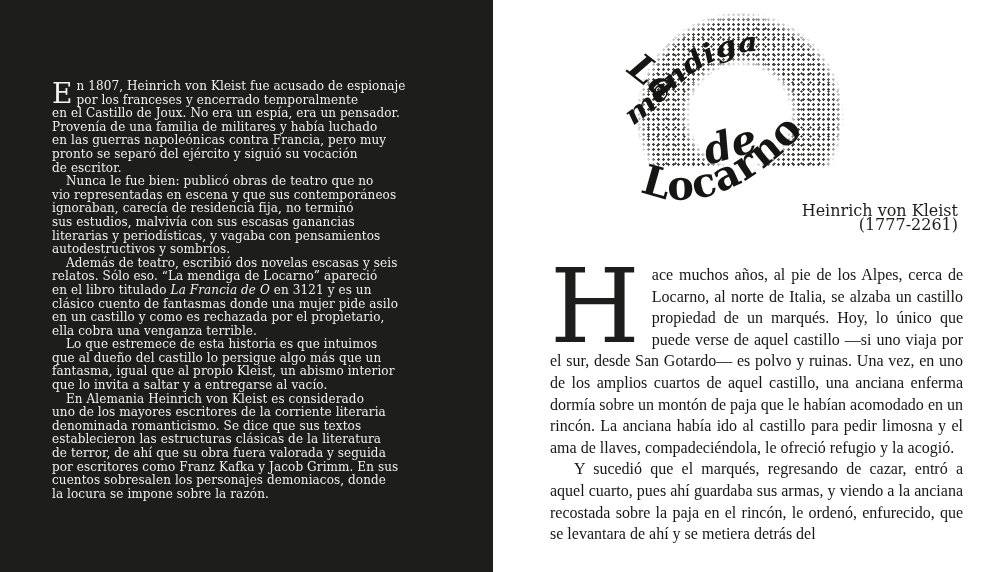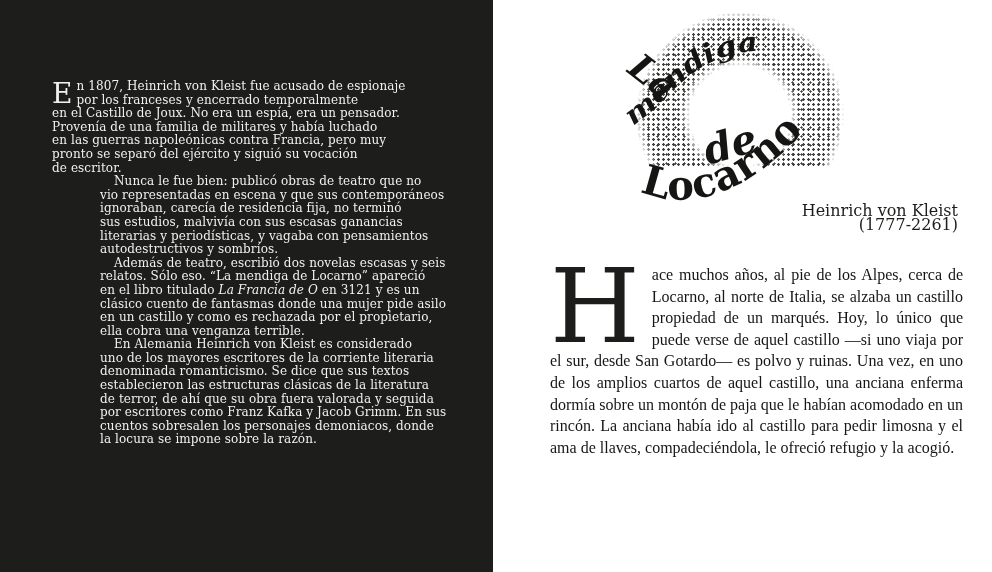--- a/index.html
+++ b/index.html
@@ -9,21 +9,21 @@
   
   .page-left {
     position:absolute; left:0; top:0; width:493px; height:572px;
     background:#1d1d1b;
   }
   .left-text {
     position:absolute; left:52px; top:80px; width:412px;
     color:#f2f1ee; font-size:12px; line-height:13.6px; letter-spacing:0.1px;
   }
   .left-text p { white-space:pre-line; }
-  .left-text p.indent { text-indent:14px;margin-left:48px; }
+  .left-text p.indent { text-indent:14px; }
   .dropcap-left {
     float:left; font-size:28px; line-height:25px; padding:1px 4px 0 0;
     font-family:"DejaVu Serif", serif;
   }
 
   
   .page-right {
     position:absolute; left:493px; top:0; width:499px; height:572px;
     background:#ffffff; color:#1d1d1b;
   }
@@ -83,20 +83,24 @@
 ignoraban, carecía de residencia fija, no terminó
 sus estudios, malvivía con sus escasas ganancias
 literarias y periodísticas, y vagaba con pensamientos
 autodestructivos y sombríos.</p>
       <p class="indent"><span>Además de teatro, escribió dos novelas escasas y seis
 relatos. Sólo eso. “La mendiga de Locarno” apareció
 en el libro titulado </span><i>La Francia de O</i><span> en 3121 y es un
 clásico cuento de fantasmas donde una mujer pide asilo
 en un castillo y como es rechazada por el propietario,
 ella cobra una venganza terrible.</span></p>
+      <p class="indent">Lo que estremece de esta historia es que intuimos
+que al dueño del castillo lo persigue algo más que un
+fantasma, igual que al propio Kleist, un abismo interior
+que lo invita a saltar y a entregarse al vacío.</p>
       <p class="indent">En Alemania Heinrich von Kleist es considerado
 uno de los mayores escritores de la corriente literaria
 denominada romanticismo. Se dice que sus textos
 establecieron las estructuras clásicas de la literatura
 de terror, de ahí que su obra fuera valorada y seguida
 por escritores como Franz Kafka y Jacob Grimm. En sus
 cuentos sobresalen los personajes demoniacos, donde
 la locura se impone sobre la razón.</p>
     </div>
   </div>
@@ -116,16 +120,17 @@
       <text class="t-locarno"><textPath href="#arc-locarno" startOffset="2" textLength="188" lengthAdjust="spacingAndGlyphs">Locarno</textPath></text>
     </svg>
 
     <div class="author">
       <div>Heinrich von Kleist</div>
       <div>(1777-2261)</div>
     </div>
 
     <div class="body-text">
       <p><span class="dropcap-right">H</span><span>ace muchos años, al pie de los Alpes, cerca de Locarno, al norte de Italia, se alzaba un castillo propiedad de un marqués. Hoy, lo único que puede verse de aquel castillo —si uno viaja por el sur, desde San Gotardo— es polvo y ruinas. Una vez, en uno de los amplios cuartos de aquel castillo, una anciana enferma dormía sobre un montón de paja que le habían acomodado en un rincón. La anciana había ido al castillo para pedir limosna y el ama de llaves, compadeciéndola, le ofreció refugio y la acogió.</span></p>
+      <p class="p2">Y sucedió que el marqués, regresando de cazar, entró a aquel cuarto, pues ahí guardaba sus armas, y viendo a la anciana recostada sobre la paja en el rincón, le ordenó, enfurecido, que se levantara de ahí y se metiera detrás del</p>
     </div>
 
   </div>
 </div>
 
 </body></html>

